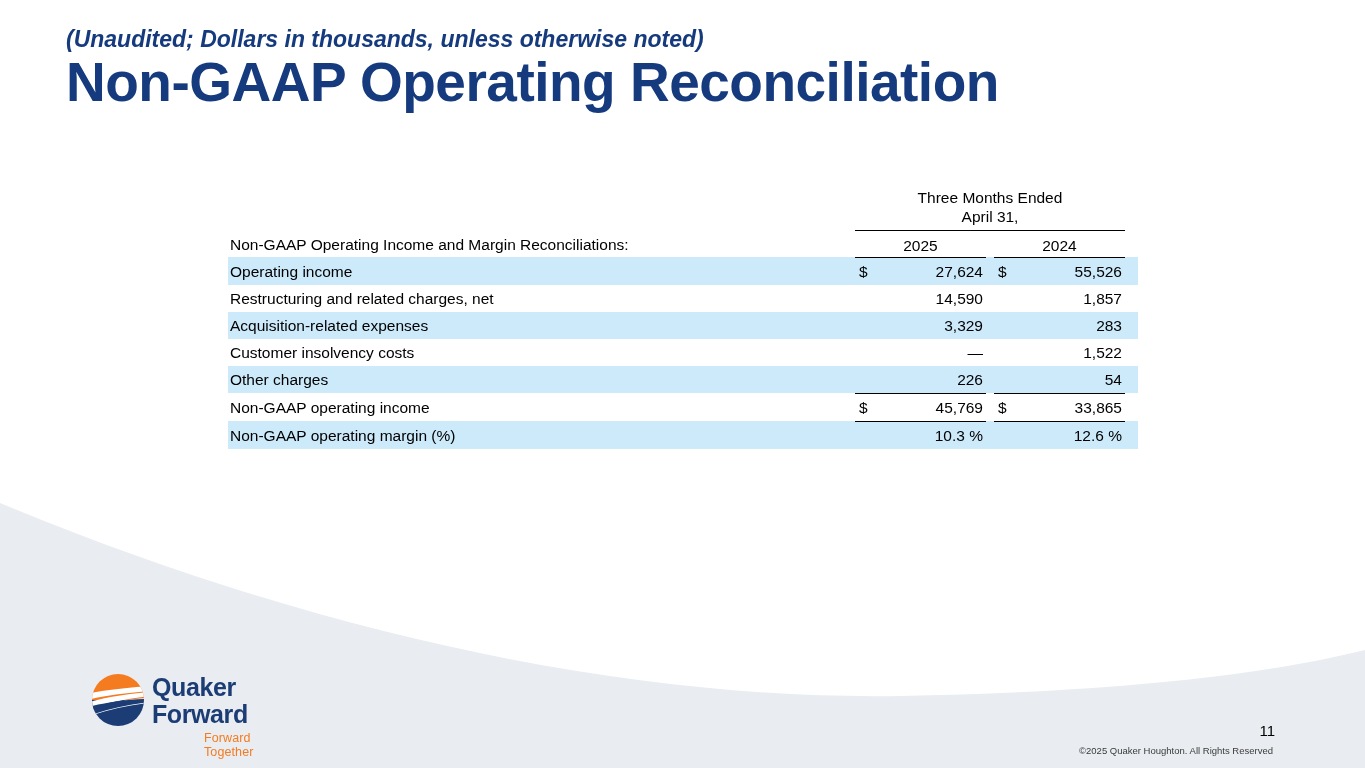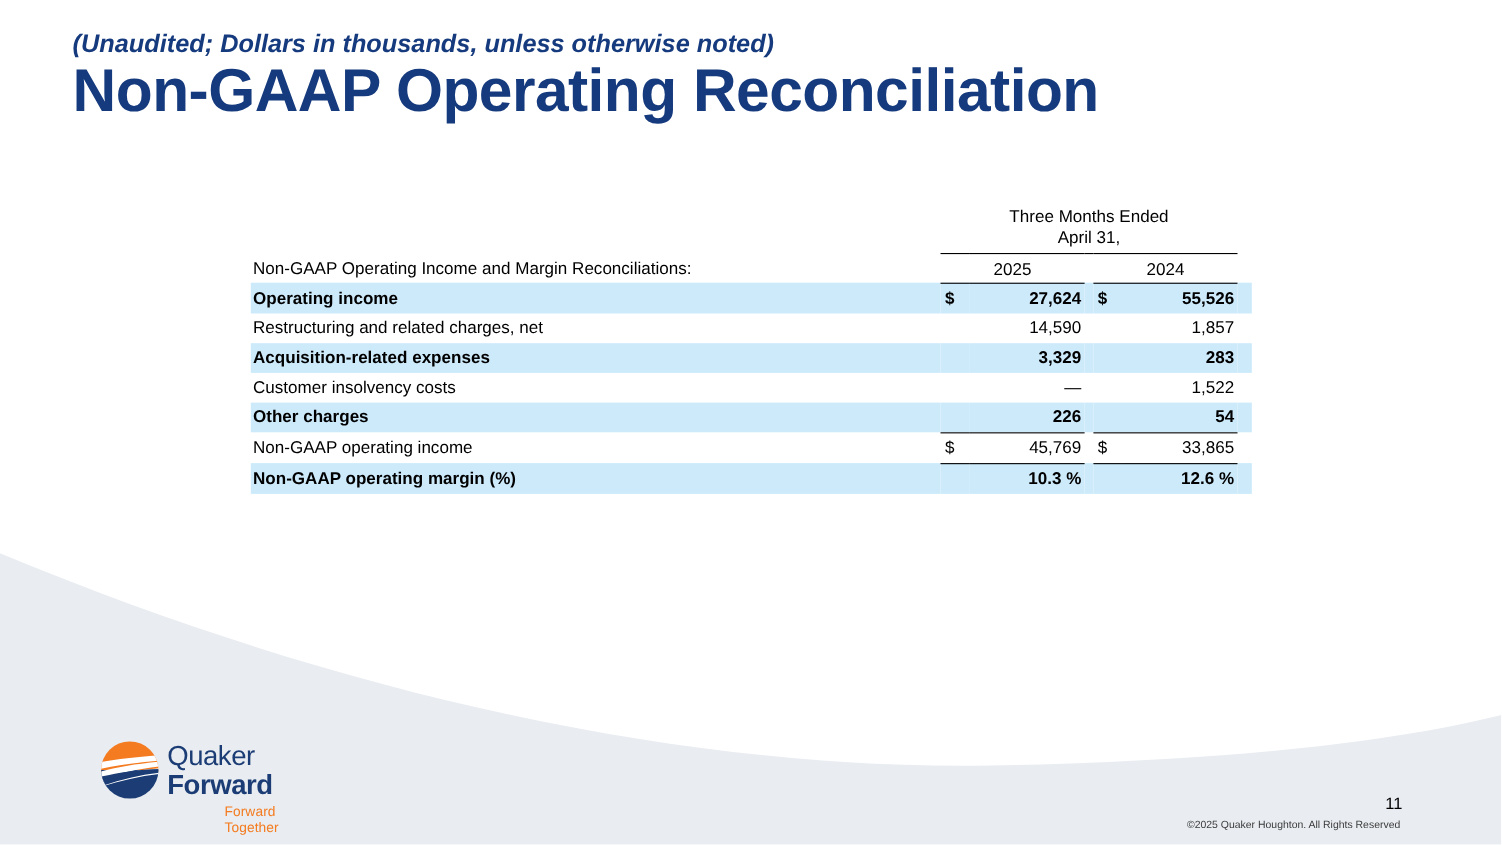--- a/index.html
+++ b/index.html
@@ -101,21 +101,21 @@
     padding-bottom: 2px !important;
   }
   .hdr-year-rule { border-bottom: 1.4px solid #000; }
 
   .sect-title {
     font-weight: bold;
     font-size: 15.5px;
     padding-bottom: 3px !important;
   }
 
-  tr.band td { background: #CDEAFB; font-weight: bold; }
+  tr.band td { background: #CDEAFB; }
   tr.plain td { background: transparent; }
 
   tr.datarow td { height: 27px; line-height: 27px; }
   tr.hdrrow td  { height: 24px; }
 
   .lbl { text-align: left; padding-left: 2px !important; white-space: nowrap; }
   .cur { text-align: left; padding-left: 4px !important; }
   .val { text-align: right; padding-right: 3px !important; white-space: nowrap; }
   .pct { text-align: right; padding-right: 3px !important; white-space: nowrap; }
 
@@ -287,21 +287,21 @@
       <g clip-path="url(#circ)">
         <rect x="0" y="0" width="56" height="30" fill="#F47B20"></rect>
         <rect x="0" y="28" width="56" height="28" fill="#1B3C74"></rect>
         <path d="M-4,22 C14,18 34,16 60,14 L60,19 C34,21 14,24 -4,28 Z" fill="#ffffff"></path>
         <path d="M-4,31 C16,25 36,22 60,20 L60,24 C36,27 16,31 -4,37 Z" fill="#ffffff"></path>
         <path d="M-4,40 C18,31 38,27 60,26 L60,31 C38,33 18,38 -4,45 Z" fill="#ffffff"></path>
         <path d="M2,34 C20,30 40,27 60,27 L60,30 C40,32 22,36 4,42 Z" fill="#1B3C74"></path>
       </g>
     </svg>
     <div id="logo-text">
-      <div style="font-size:25px;font-weight:normal;color:#1B3C74;line-height:1.06;letter-spacing:-0.4px;">Quaker</div>
+      <div style="font-size:25px;font-weight:bold;color:#1B3C74;line-height:1.06;letter-spacing:-0.4px;">Quaker</div>
       <div style="font-size:25px;font-weight:bold;color:#1B3C74;line-height:1.06;letter-spacing:-0.4px;">Forward</div>
       <div style="font-size:12.5px;color:#F47B20;margin-top:4px;margin-left:52px;letter-spacing:0.1px;">Forward Together</div>
     </div>
   </div>
 
   <div id="page-number">11</div>
   <div id="copyright">©2025 Quaker Houghton. All Rights Reserved</div>
 
 </div>
 

